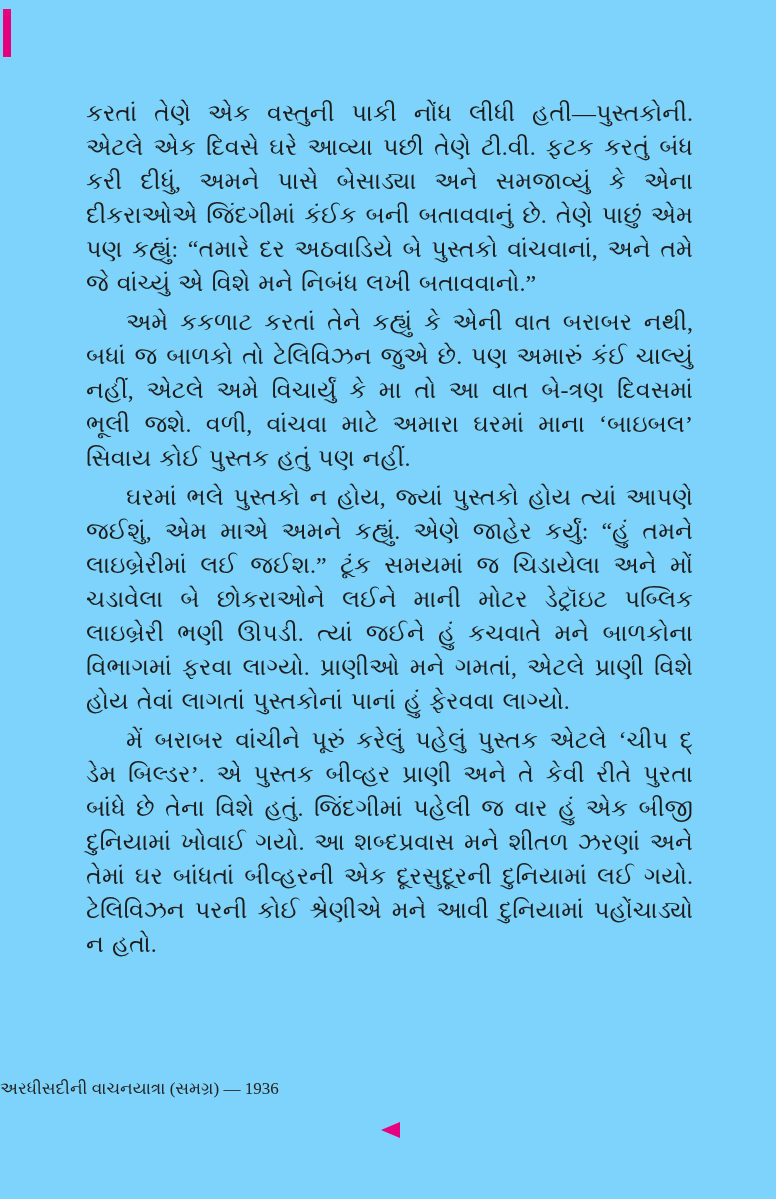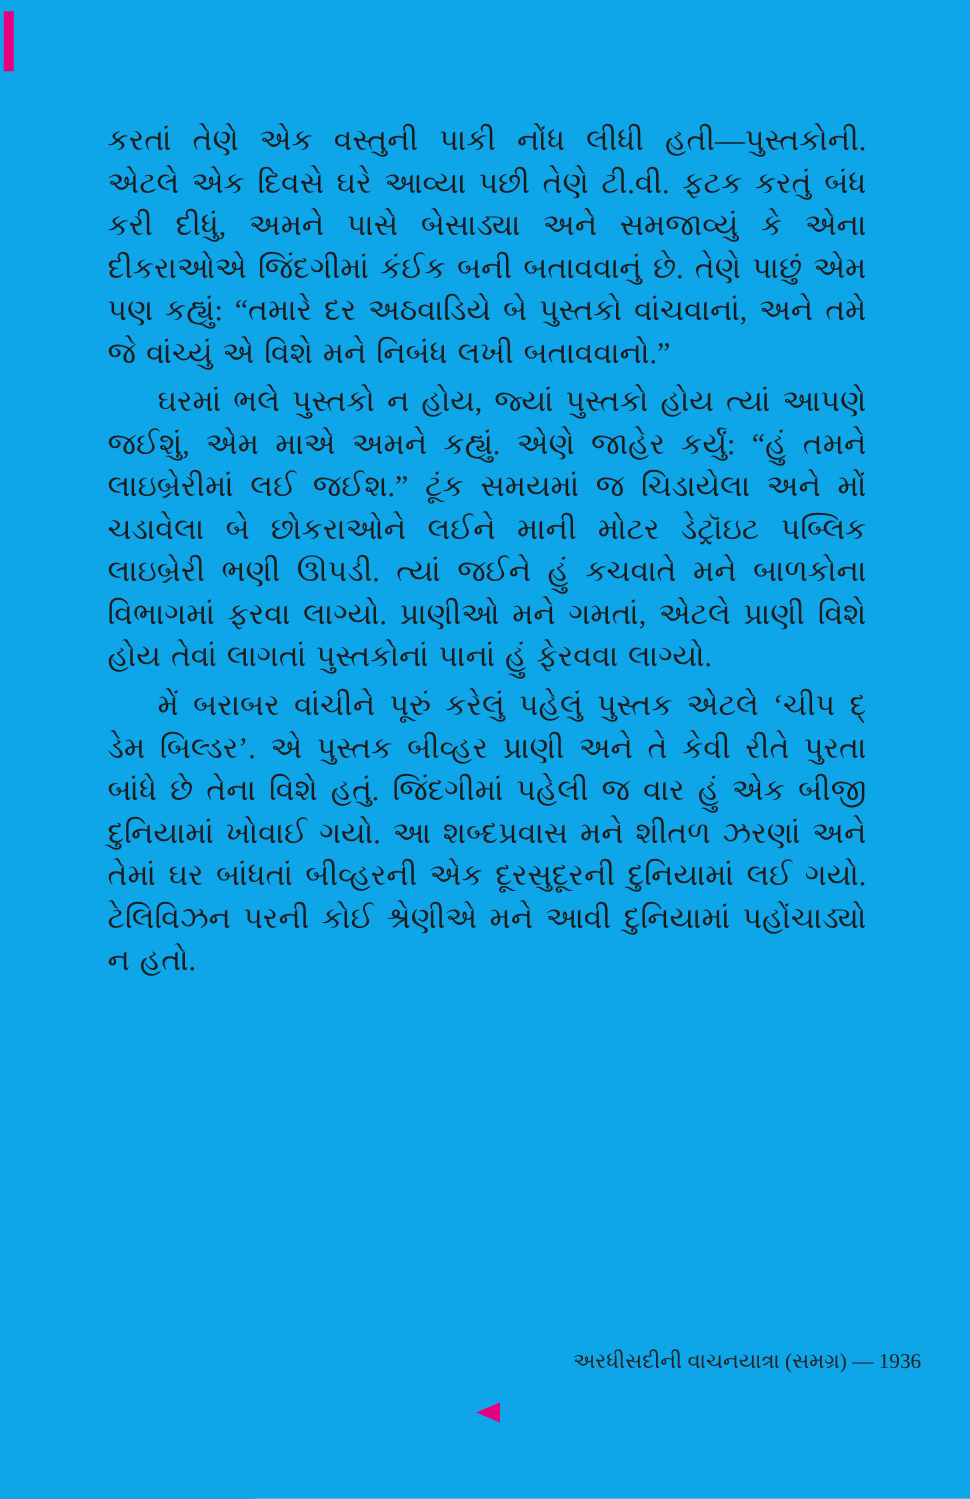--- a/index.html
+++ b/index.html
@@ -10,21 +10,21 @@
   body {
     position: relative;
     width: 776px;
     height: 1199px;
     overflow: hidden;
     font-family: "Liberation Serif", serif;
   }
   .page {
     position: absolute;
     inset: 0;
-    background: #0ea5e9;
+    background: #7dd3fc;
   }
   .bookmark-ribbon {
     position: absolute;
     left: 3px;
     top: 9px;
     width: 8px;
     height: 48px;
     background: var(--accent, #E6007E);
   }
   .text-block {
@@ -44,21 +44,21 @@
     word-spacing: 2px;
   }
   .text-block p.first {
     text-indent: 0;
   }
   .footer {
     position: absolute;
     left: 0;
     top: 1078px;
     width: 737px;
-    text-align: right;
+    text-align: left;
     color: #222222;
     font-size: 17px;
     line-height: 22px;
   }
   .nav-row {
     position: absolute;
     left: 0;
     top: 1120px;
     width: 776px;
     height: 20px;
@@ -77,20 +77,21 @@
 </style>
 </head>
 <body>
 
 <div class="page">
 
   <div class="bookmark-ribbon"></div>
 
   <main class="text-block">
     <p class="first">કરતાં તેણે એક વસ્તુની પાકી નોંધ લીધી હતી—પુસ્તકોની. એટલે એક દિવસે ઘરે આવ્યા પછી તેણે ટી.વી. ફટક કરતું બંધ કરી દીધું, અમને પાસે બેસાડ્યા અને સમજાવ્યું કે એના દીકરાઓએ જિંદગીમાં કંઈક બની બતાવવાનું છે. તેણે પાછું એમ પણ કહ્યું: “તમારે દર અઠવાડિયે બે પુસ્તકો વાંચવાનાં, અને તમે જે વાંચ્યું એ વિશે મને નિબંધ લખી બતાવવાનો.”</p>
+    <p>અમે કકળાટ કરતાં તેને કહ્યું કે એની વાત બરાબર નથી, બધાં જ બાળકો તો ટેલિવિઝન જુએ છે. પણ અમારું કંઈ ચાલ્યું નહીં, એટલે અમે વિચાર્યું કે મા તો આ વાત બે-ત્રણ દિવસમાં ભૂલી જશે. વળી, વાંચવા માટે અમારા ઘરમાં માના ‘બાઇબલ’ સિવાય કોઈ પુસ્તક હતું પણ નહીં.</p>
     <p>ઘરમાં ભલે પુસ્તકો ન હોય, જ્યાં પુસ્તકો હોય ત્યાં આપણે જઈશું, એમ માએ અમને કહ્યું. એણે જાહેર કર્યું: “હું તમને લાઇબ્રેરીમાં લઈ જઈશ.” ટૂંક સમયમાં જ ચિડાયેલા અને મોં ચડાવેલા બે છોકરાઓને લઈને માની મોટર ડેટ્રૉઇટ પબ્લિક લાઇબ્રેરી ભણી ઊપડી. ત્યાં જઈને હું કચવાતે મને બાળકોના વિભાગમાં ફરવા લાગ્યો. પ્રાણીઓ મને ગમતાં, એટલે પ્રાણી વિશે હોય તેવાં લાગતાં પુસ્તકોનાં પાનાં હું ફેરવવા લાગ્યો.</p>
     <p>મેં બરાબર વાંચીને પૂરું કરેલું પહેલું પુસ્તક એટલે ‘ચીપ દ્ ડેમ બિલ્ડર’. એ પુસ્તક બીવ્હર પ્રાણી અને તે કેવી રીતે પુરતા બાંધે છે તેના વિશે હતું. જિંદગીમાં પહેલી જ વાર હું એક બીજી દુનિયામાં ખોવાઈ ગયો. આ શબ્દપ્રવાસ મને શીતળ ઝરણાં અને તેમાં ઘર બાંધતાં બીવ્હરની એક દૂરસુદૂરની દુનિયામાં લઈ ગયો. ટેલિવિઝન પરની કોઈ શ્રેણીએ મને આવી દુનિયામાં પહોંચાડ્યો ન હતો.</p>
   </main>
 
   <div class="footer">
     <span>અરધીસદીની વાચનયાત્રા (સમગ્ર) — 1936</span>
   </div>
 
   <div class="nav-row">
     <div class="prev-triangle"></div>

